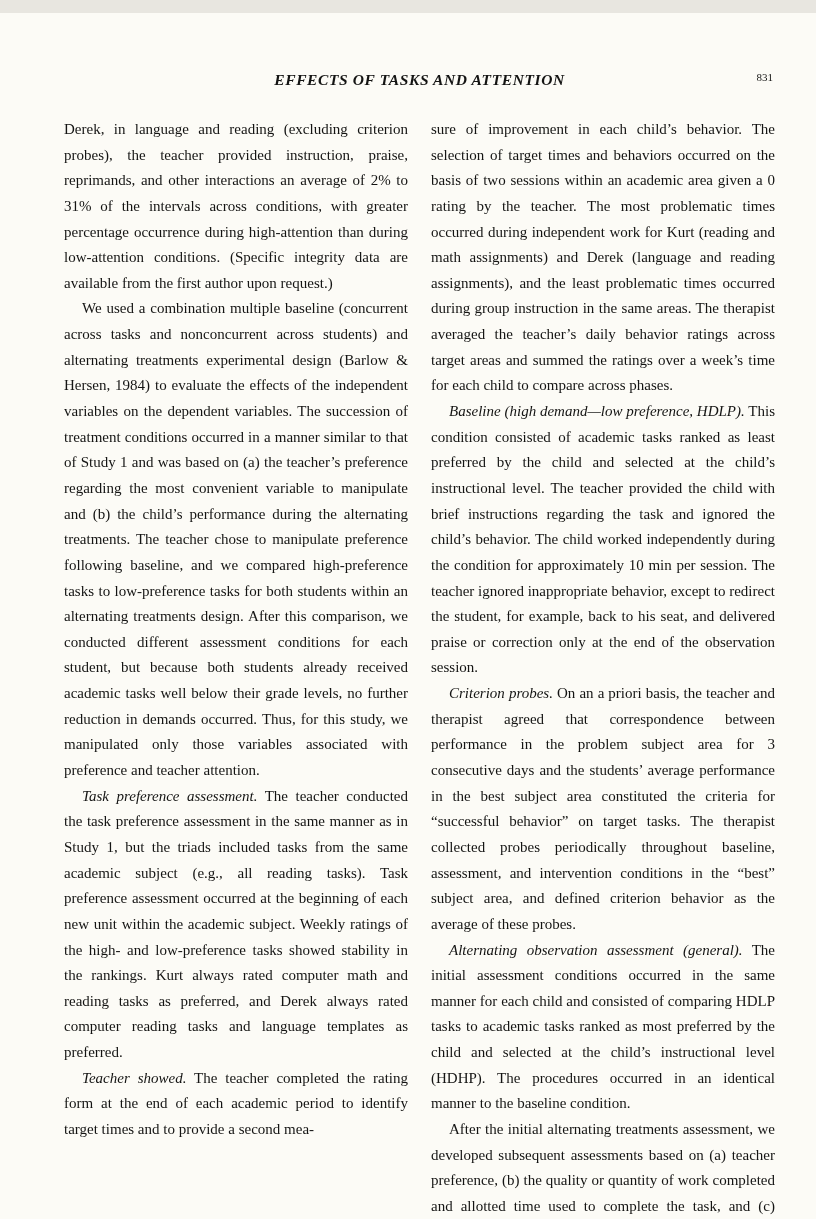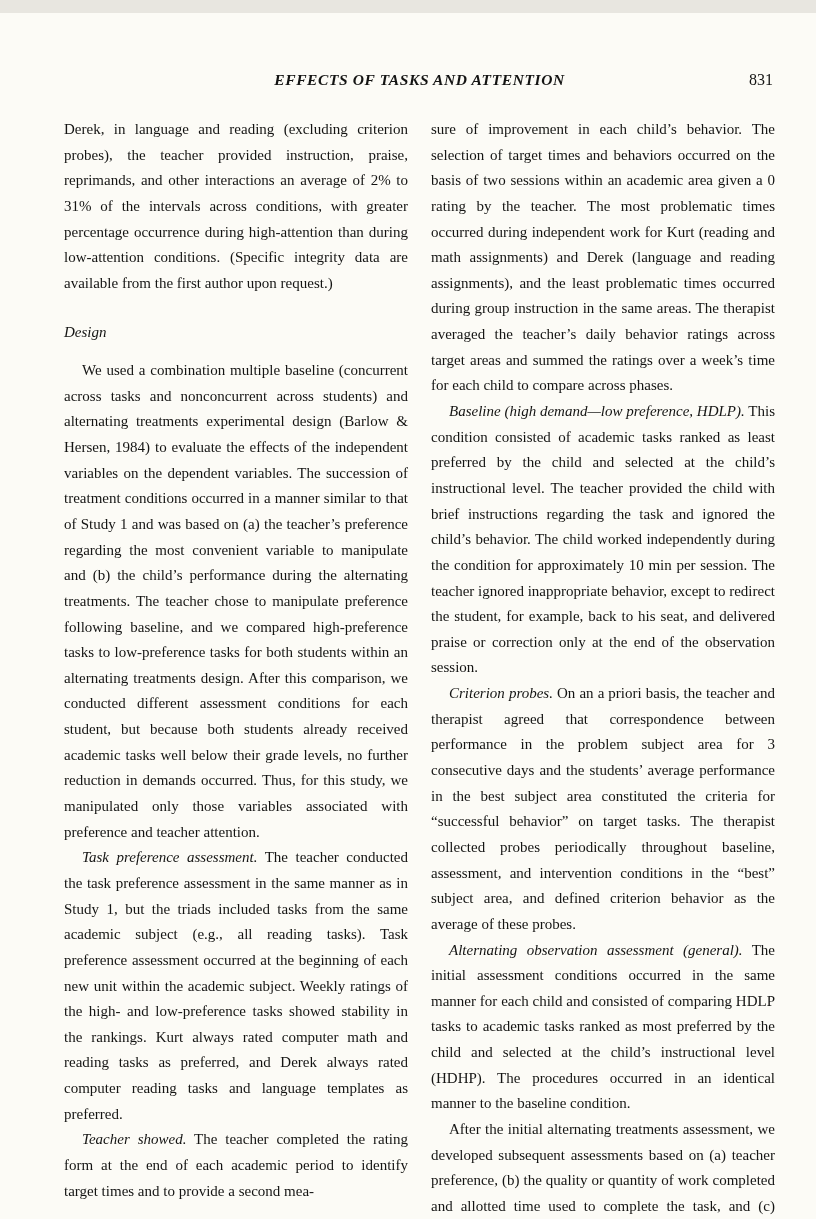--- a/index.html
+++ b/index.html
@@ -28,21 +28,21 @@
     text-align: center;
     font-style: italic;
     font-weight: bold;
     font-size: 15.5px;
     letter-spacing: 0.6px;
   }
   .page-number {
     position: absolute;
     right: 2px;
     top: 0;
-    font-size: 16px;
+    font-size: 11px;
     font-style: normal;
     font-weight: normal;
   }
   .columns {
     display: flex;
     gap: 23px;
   }
   .col {
     width: 344px;
     flex: 0 0 344px;
@@ -79,21 +79,20 @@
   <header class="running-head">
     <div class="running-title">EFFECTS OF TASKS AND ATTENTION</div>
     <div class="page-number">831</div>
   </header>
 
   <main class="columns">
 
     <section class="col">
       <p class="noindent">Derek, in language and reading (excluding criterion probes), the teacher provided instruction, praise, reprimands, and other interactions an average of 2% to 31% of the intervals across conditions, with greater percentage occurrence during high-attention than during low-attention conditions. (Specific integrity data are available from the first author upon request.)</p>
 
-      <h3 class="sect-heading">Design</h3>
 
       <p>We used a combination multiple baseline (concurrent across tasks and nonconcurrent across students) and alternating treatments experimental design (Barlow &amp; Hersen, 1984) to evaluate the effects of the independent variables on the dependent variables. The succession of treatment conditions occurred in a manner similar to that of Study 1 and was based on (a) the teacher’s preference regarding the most convenient variable to manipulate and (b) the child’s performance during the alternating treatments. The teacher chose to manipulate preference following baseline, and we compared high-preference tasks to low-preference tasks for both students within an alternating treatments design. After this comparison, we conducted different assessment conditions for each student, but because both students already received academic tasks well below their grade levels, no further reduction in demands occurred. Thus, for this study, we manipulated only those variables associated with preference and teacher attention.</p>
 
 
       <p><span class="lead">Task preference assessment.</span> <span>The teacher conducted the task preference assessment in the same manner as in Study 1, but the triads included tasks from the same academic subject (e.g., all reading tasks). Task preference assessment occurred at the beginning of each new unit within the academic subject. Weekly ratings of the high- and low-preference tasks showed stability in the rankings. Kurt always rated computer math and reading tasks as preferred, and Derek always rated computer reading tasks and language templates as preferred.</span></p>
 
       <p><span class="lead">Teacher showed.</span> <span>The teacher completed the rating form at the end of each academic period to identify target times and to provide a second mea-</span></p>
     </section>
 
     <section class="col">

